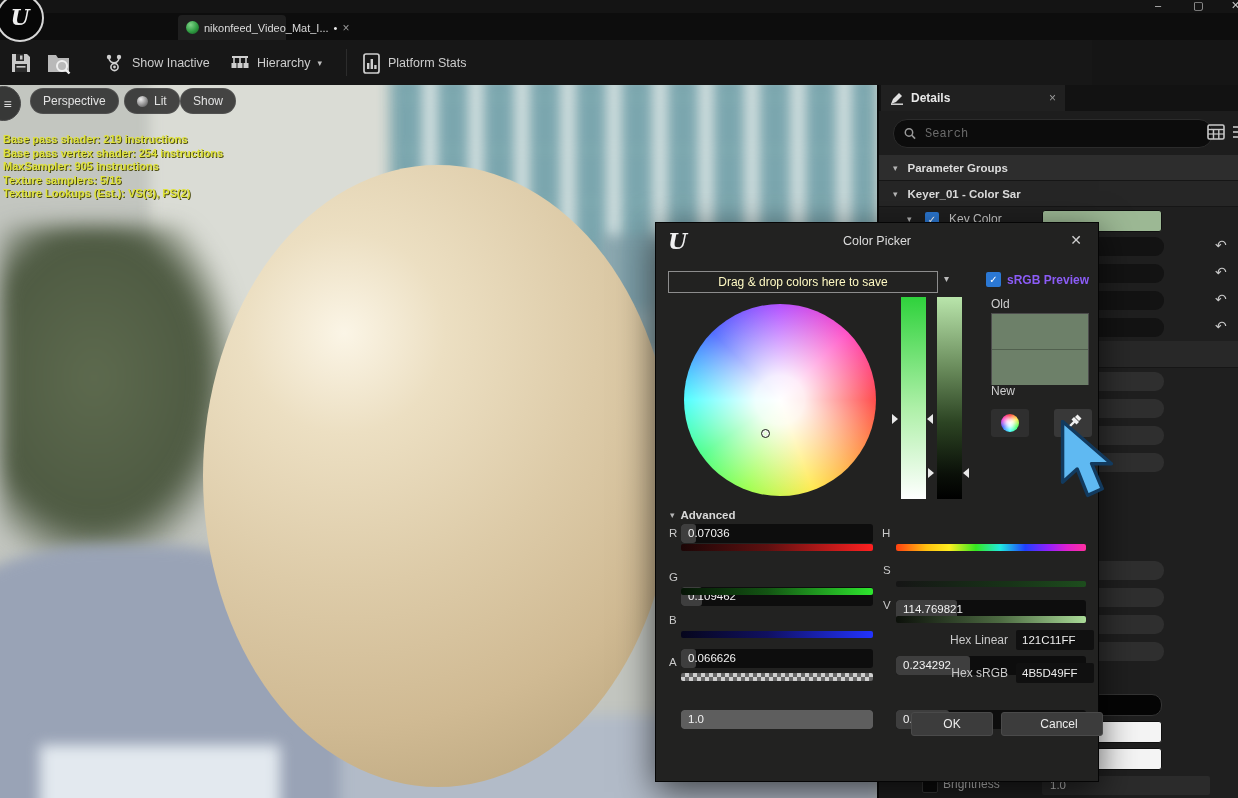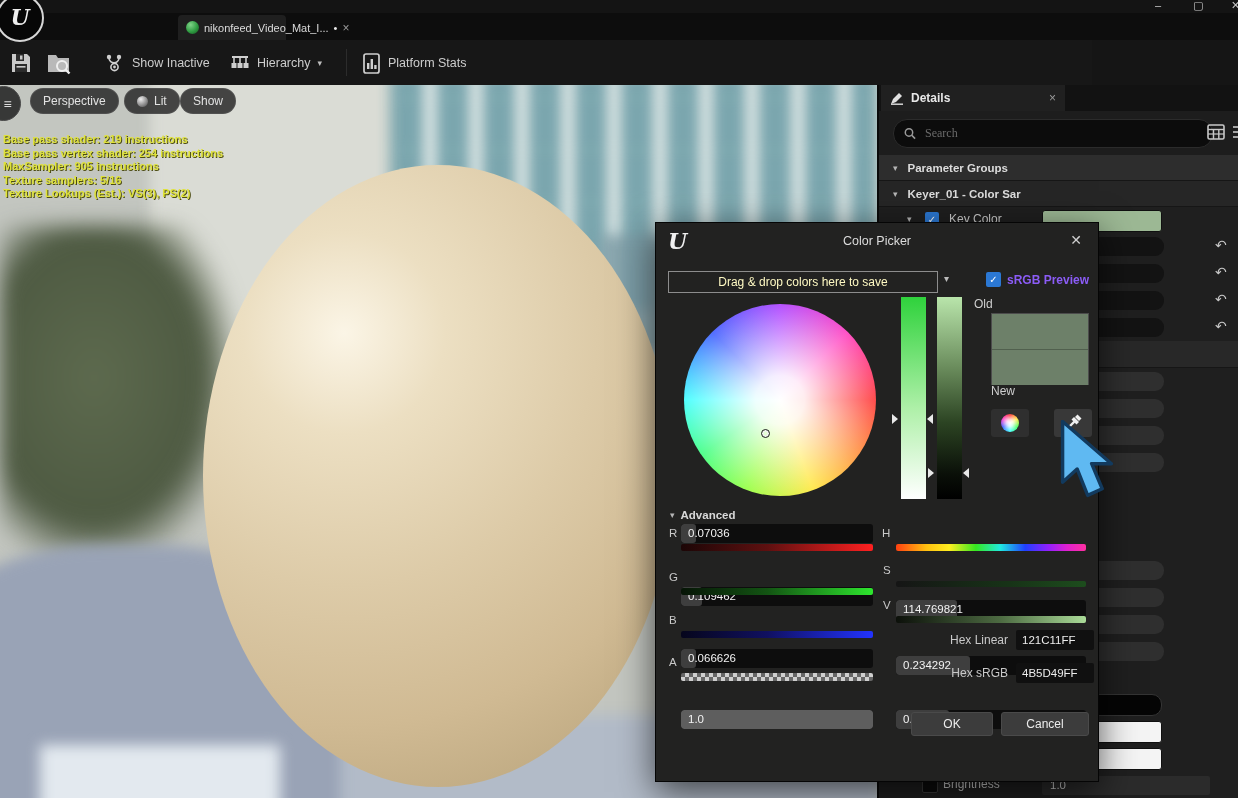--- a/index.html
+++ b/index.html
@@ -42,21 +42,21 @@
   
   .details{left:877px;top:85px;width:361px;height:713px;background:#1e1e1e;border-left:2px solid #0a0a0a;}
   .dtabstrip{left:0;top:0;width:361px;height:26px;background:#121212;}
   .dtab{left:2px;top:0;width:166px;height:26px;background:#202020;display:flex;align-items:center;gap:7px;padding:0 9px;}
   .dtablabel{font-size:12px;font-weight:bold;color:#e8e8e8;flex:1;}
   .dtabclose{color:#9a9a9a;font-size:12px;}
   .searchrow{left:0;top:26px;width:361px;height:44px;background:#1d1d1d;}
   .searchbox{left:14px;top:8px;width:298px;height:27px;background:#0c0c0c;border:1px solid #2b2b2b;
         border-radius:14px;display:flex;align-items:center;gap:7px;padding:0 10px;}
   .searchbox input{background:transparent;border:none;outline:none;color:#cfcfcf;font-size:12px;width:100%;
-        font-family:Liberation Serif, serif;}
+        font-family:Liberation Mono, monospace;}
   .searchbox input::placeholder{color:#6b6b6b;}
   .drow{left:0;width:361px;background:#1f1f1f;border-bottom:1px solid #161616;}
   .drow.hdr1{background:#2d2d2d;} .drow.hdr2{background:#262626;} .drow.cat{background:#282828;}
   .rowlabel{font-size:11.5px;font-weight:bold;color:#dcdcdc;}
   .rowlabel2{font-size:12px;color:#cccccc;}
   .tri-exp{font-size:9px;color:#b5b5b5;}
   .cb{width:14px;height:14px;border-radius:2px;display:flex;align-items:center;justify-content:center;
       font-size:10px;color:#fff;}
   .cb.on{background:#2b78d4;} .cb.off{background:#0c0c0c;border:1px solid #3a3a3a;}
   .dfield{left:163px;top:4px;width:122px;height:19px;background:#131313;border-radius:9px;}
@@ -361,21 +361,21 @@
     <div class="abs wheel"></div>
     <div class="abs wheeldot"></div>
 
     <div class="abs satbar"></div>
     <div class="abs tri r" style="left:236px;top:191px;"></div>
     <div class="abs tri l" style="left:271px;top:191px;"></div>
     <div class="abs valbar"></div>
     <div class="abs tri r" style="left:272px;top:245px;"></div>
     <div class="abs tri l" style="left:307px;top:245px;"></div>
 
-    <span class="abs oldnew-label" style="left:318px;top:74px;">Old</span>
+    <span class="abs oldnew-label" style="left:335px;top:74px;">Old</span>
     <div class="abs swatchON">
       <div style="border-bottom: 1px solid rgba(0, 0, 0, 0.25); background-color: rgb(109, 128, 105);"></div>
       <div style="background-color: rgb(109, 128, 105);"></div>
     </div>
     <span class="abs oldnew-label" style="left:335px;top:161px;">New</span>
 
     <div class="abs pickbtn" style="left:335px;top:186px;">
       <span class="wheelico"></span>
     </div>
     <div class="abs pickbtn" style="left:398px;top:186px;background:#383838;">
@@ -444,20 +444,20 @@
     <div class="abs" style="left:228px;top:407px;display:flex;align-items:center;gap:8px;">
       <span class="hexlabel">Hex Linear</span>
       <span class="hexfield">121C11FF</span>
     </div>
     <div class="abs" style="left:228px;top:440px;display:flex;align-items:center;gap:8px;">
       <span class="hexlabel">Hex sRGB</span>
       <span class="hexfield">4B5D49FF</span>
     </div>
 
     <div class="abs btn" style="left:255px;top:489px;width:80px;">OK</div>
-    <div class="abs btn" style="left:345px;top:489px;width:86px;">Cancel</div>
+    <div class="abs btn" style="left:345px;top:489px;width:86px;padding-left:14px;">Cancel</div>
   </div>
 
   <svg class="abs cursor" style="left:1056px;top:420px;" width="66" height="90" viewBox="0 0 50 68">
     <path d="M5,1 L5,47 L16,37 L24,57 L35,52 L27,33 L42,33 Z" fill="#5fb9f2" stroke="#123a5e" stroke-width="2.6" stroke-linejoin="round"></path>
   </svg>
 
 </div>
 
 </body></html>

